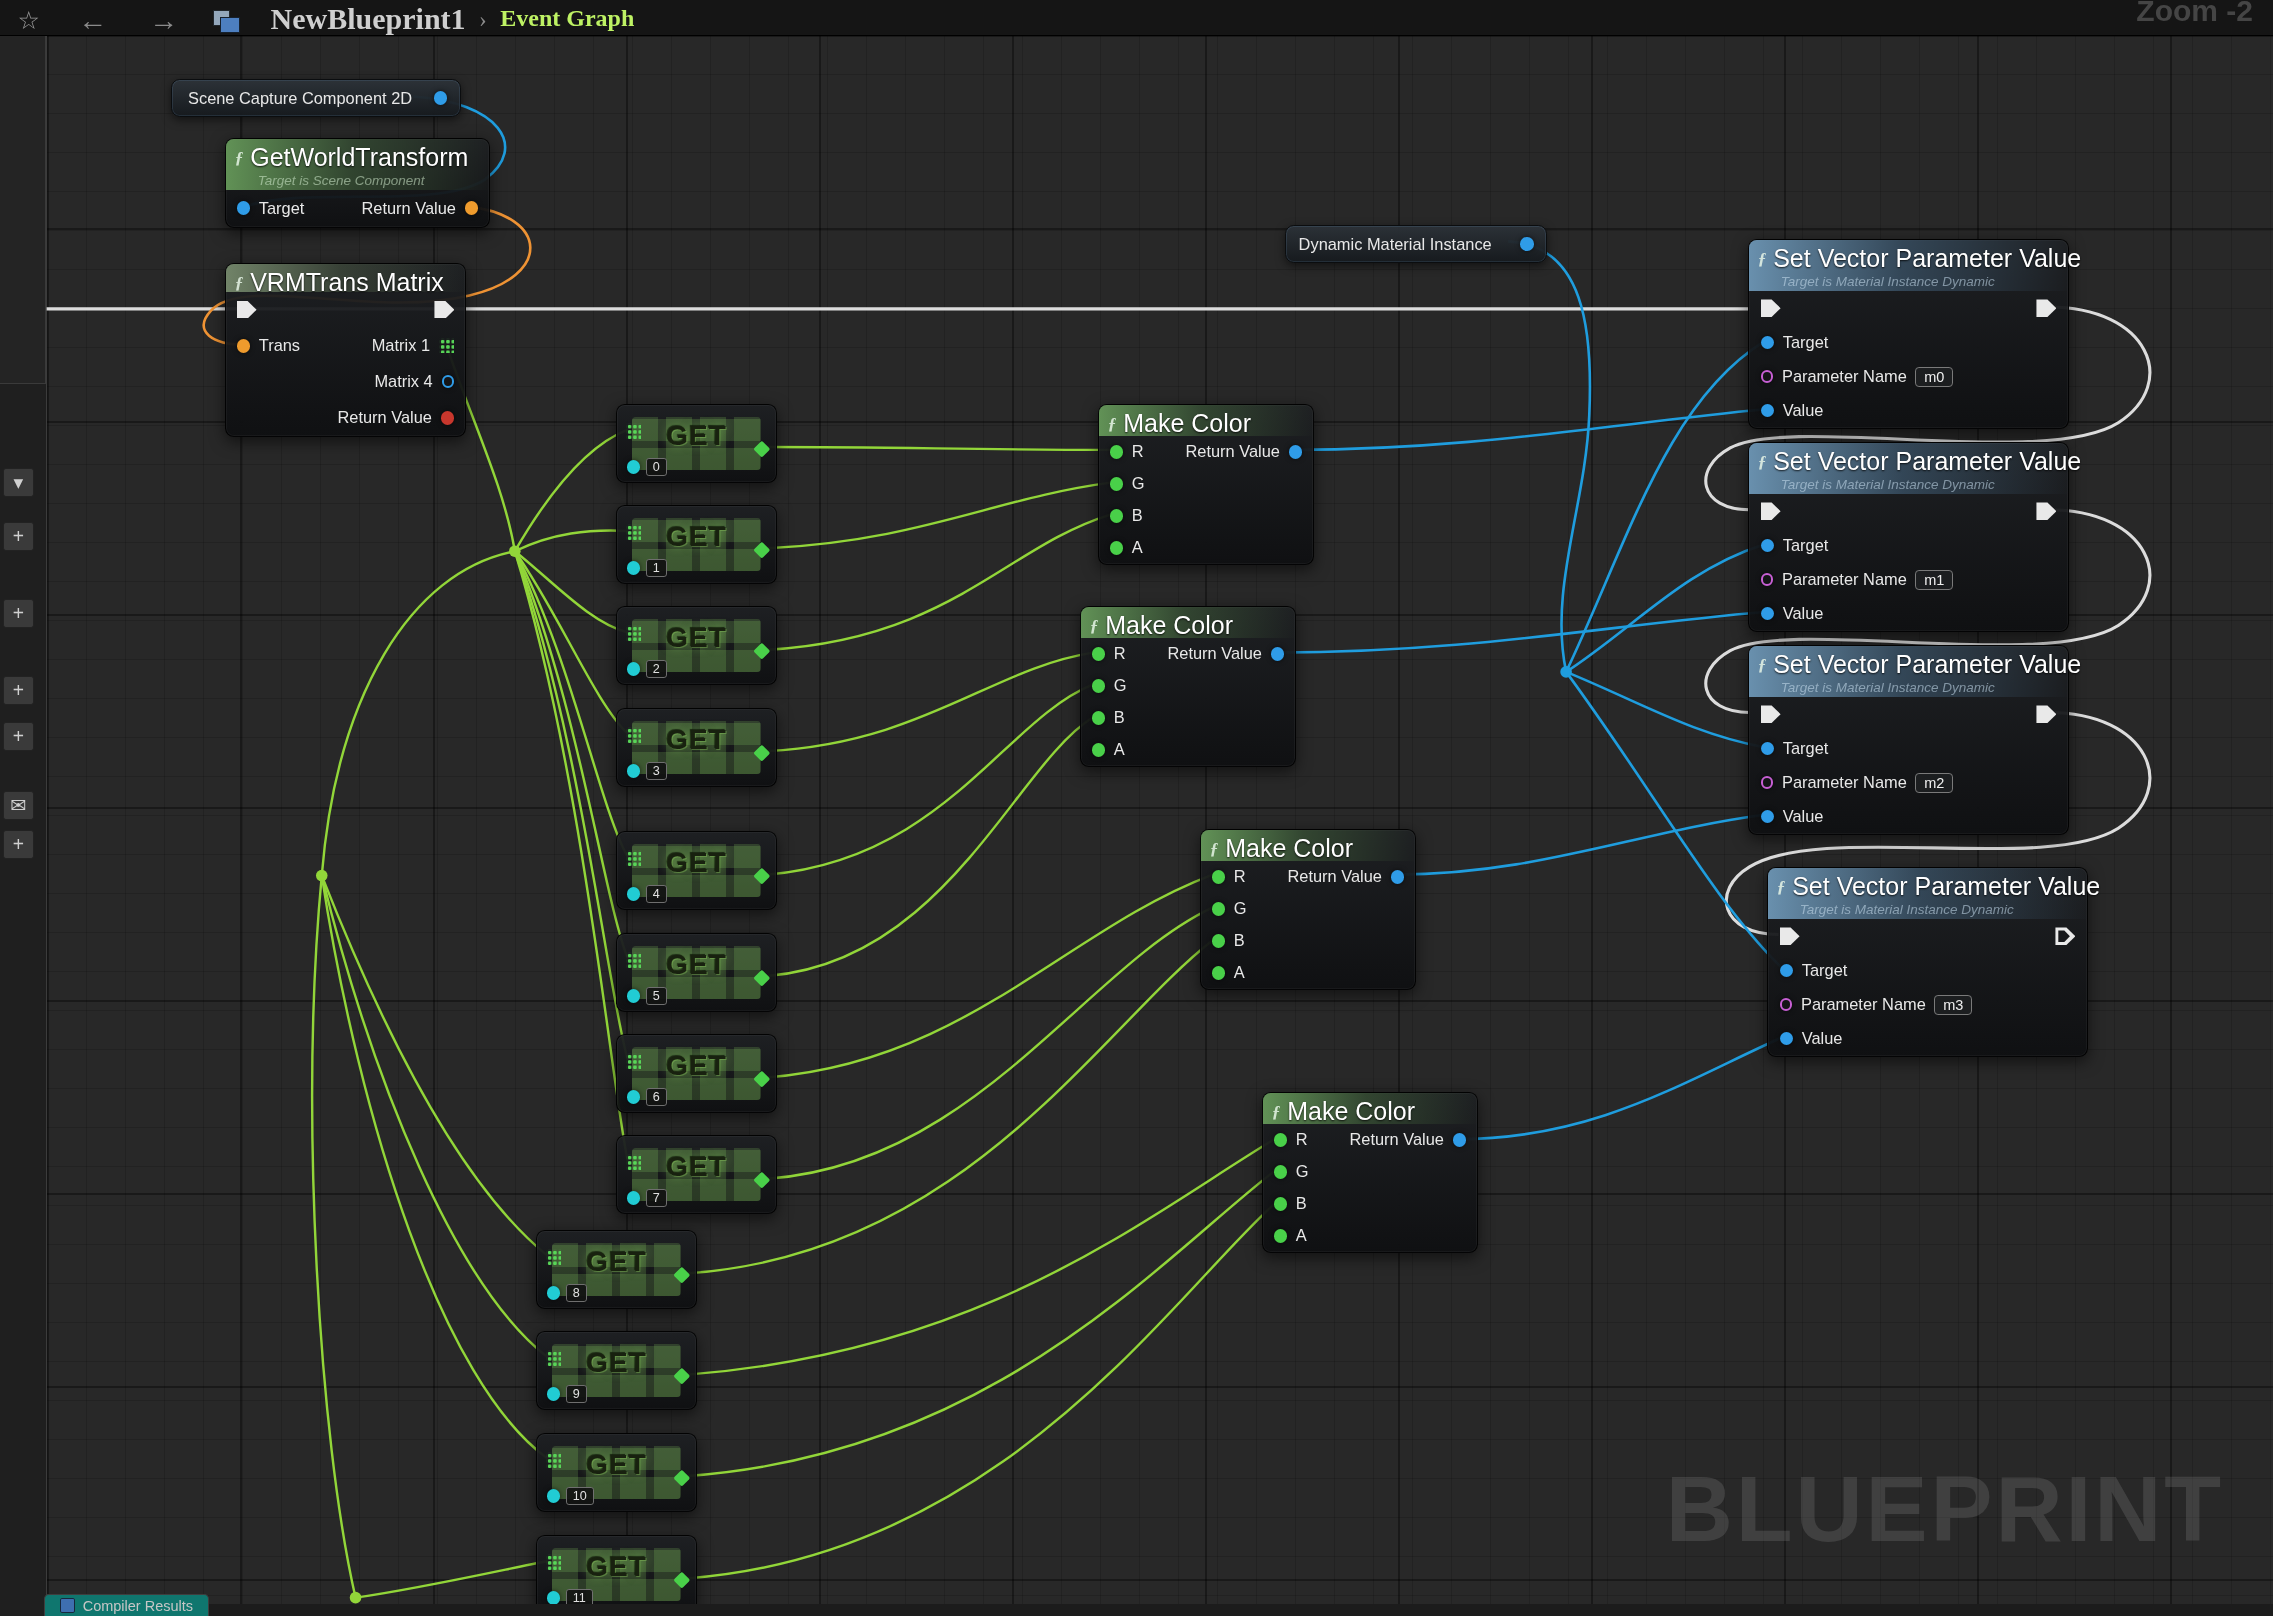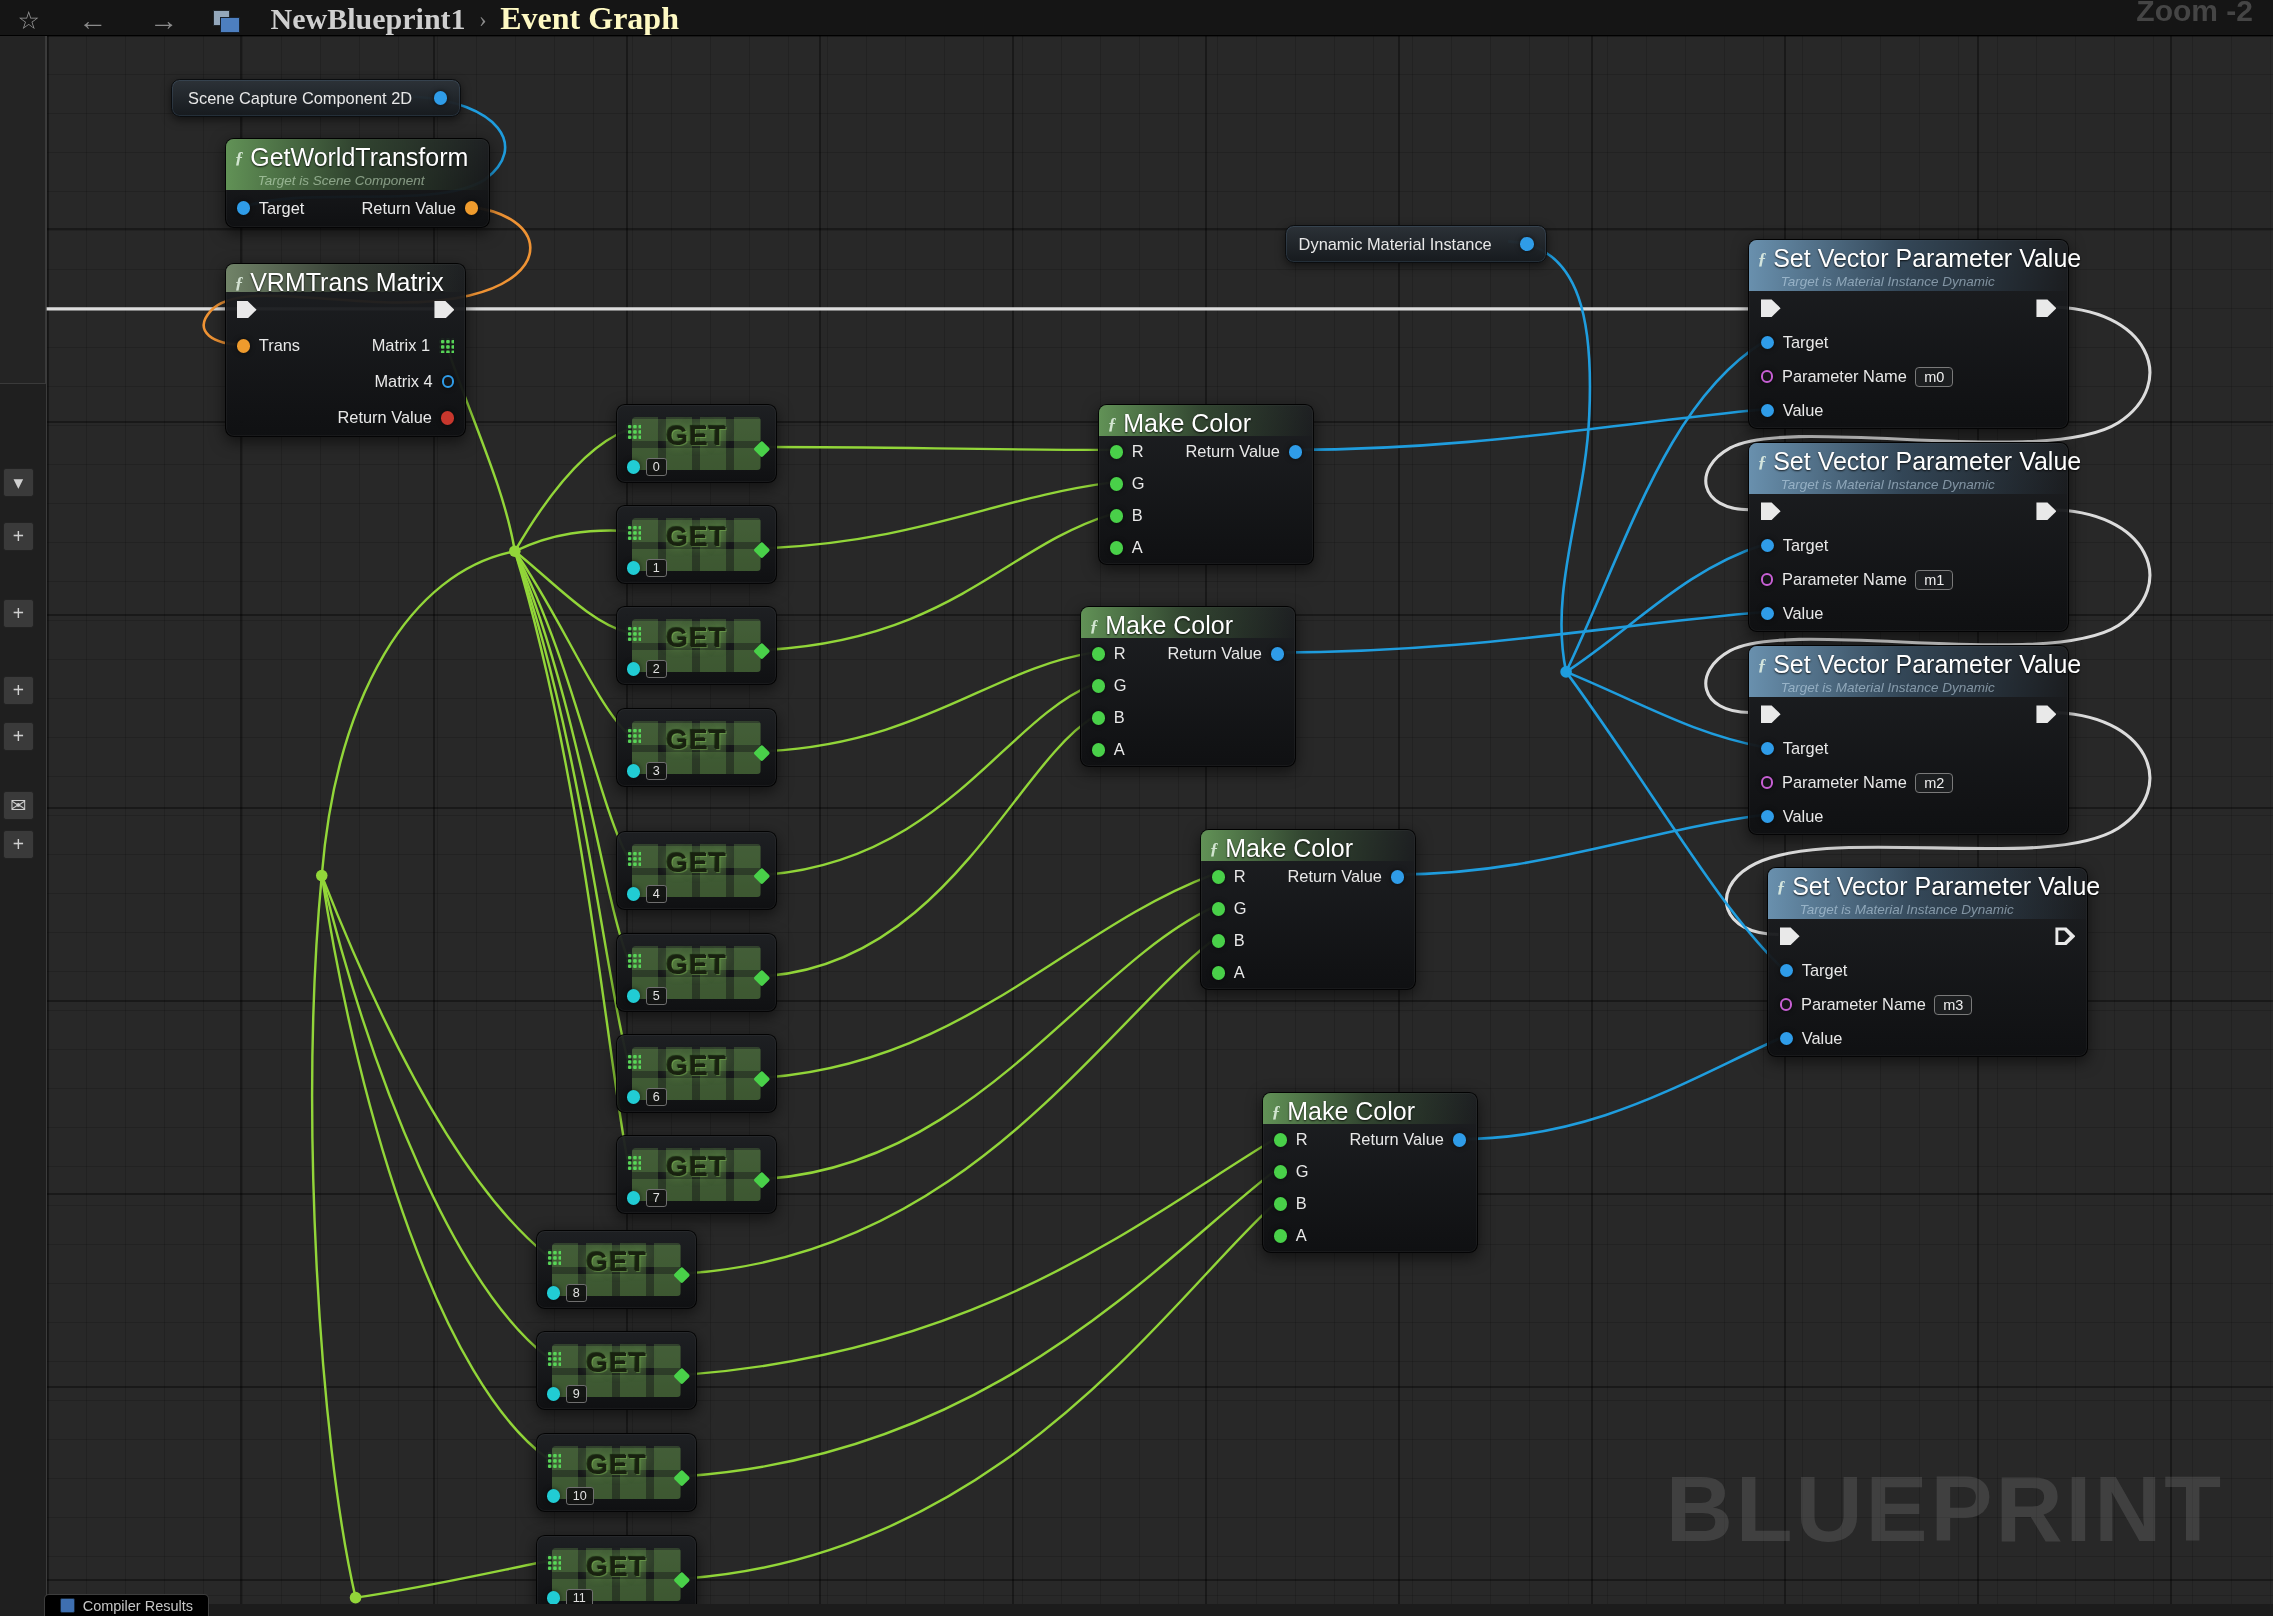--- a/index.html
+++ b/index.html
@@ -21,36 +21,36 @@
 
   
   .topbar{position:absolute;left:0;top:0;width:100%;height:35px;background:#151515;
     border-bottom:1px solid #000;z-index:40;display:flex;align-items:flex-end;
     color:#b9b9b9;overflow:hidden;}
   .tb-icon{font-size:25px;color:#9a9a9a;margin:0 17.4px;line-height:29px;}
   .tb-arrow{font-size:29px;color:#8b8b8b;margin:0 21px;line-height:29px;}
   .crumb{display:flex;align-items:flex-end;gap:13.5px;margin-left:25px;font-family:Liberation Serif, serif;}
   .crumb .bp{font-size:30px;font-weight:600;color:#cfcfcf;line-height:33px;}
   .crumb .sep{font-size:23px;color:#8a8a8a;line-height:31px;}
-  .crumb .graph{font-size:32px;font-weight:600;color:#fef9c3;line-height:33px;}
+  .crumb .graph{font-size:24px;font-weight:600;color:#bef264;line-height:33px;}
   .zoom{position:absolute;right:21px;top:-5.8px;font-size:30px;font-weight:bold;color:#454545;z-index:41;}
   .icon-windows{position:relative;width:29px;height:23px;margin:0 3.9px 1.9px 13.5px;}
   .icon-windows .w1{position:absolute;left:0;top:0;width:15.4px;height:13.5px;background:#93a7bb;border:1px solid #20262c;}
   .icon-windows .w2{position:absolute;left:7.7px;top:6.8px;width:17.4px;height:14.5px;background:#4d7fc0;border:1px solid #16202c;}
 
   
   .leftstrip{position:absolute;left:0;top:35px;width:46px;bottom:0;background:#1f1f1f;z-index:30;}
   .panel-frag{position:absolute;left:0;top:0;width:45px;height:348px;background:#242424;
     border-right:1px solid #3a3a3a;border-bottom:1px solid #3a3a3a;}
   .mini-btn{position:absolute;left:2.9px;width:29px;height:27px;background:#3a3a3a;border:1px solid #222;
     border-radius:2.9px;color:#d0d0d0;font-size:19.3px;display:flex;align-items:center;justify-content:center;}
 
   
   .bottombar{position:absolute;left:46px;right:0;bottom:0;height:11.6px;background:#1c1c1c;z-index:35;}
-  .compiler-tab{position:absolute;left:44px;bottom:0;height:21px;background:#000000;border:1px solid #3e3e3e;
+  .compiler-tab{position:absolute;left:44px;bottom:0;height:21px;background:#0f766e;border:1px solid #3e3e3e;
     border-bottom:none;border-radius:4.8px 4.8px 0 0;display:flex;align-items:center;gap:7.7px;padding:0 15.4px;
     color:#c6c6c6;font-size:14.5px;z-index:36;}
   .compiler-ico{width:12.6px;height:12.6px;background:#3e6fb0;border:1px solid #16283c;border-radius:1.9px;}
 
   
   svg.wires{position:absolute;left:0;top:0;z-index:2;}
 
   
   .node{position:absolute;z-index:5;border-radius:8.7px;border:1px solid rgba(0,0,0,.85);
     background:linear-gradient(rgba(30,32,35,.96), rgba(15,16,18,.96));

